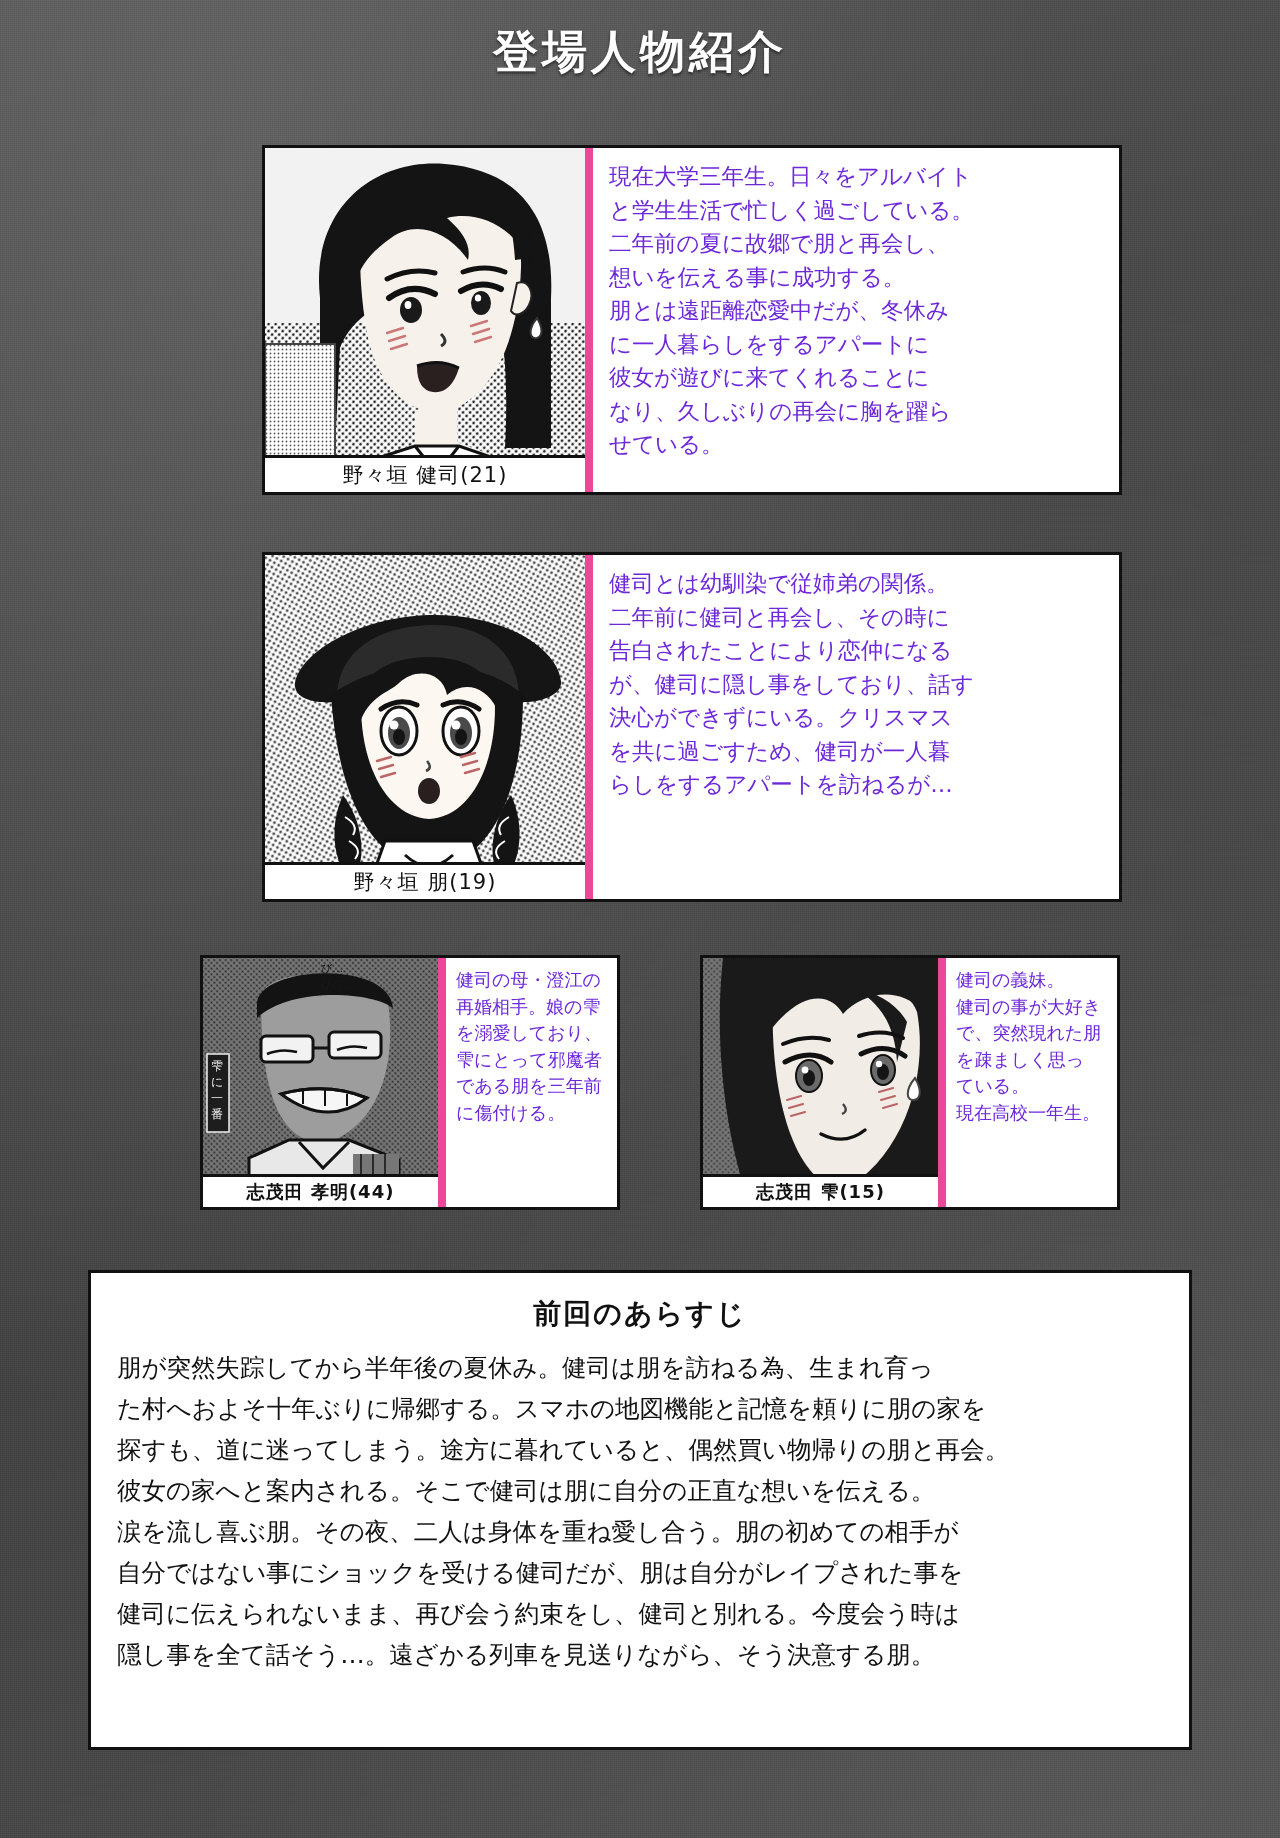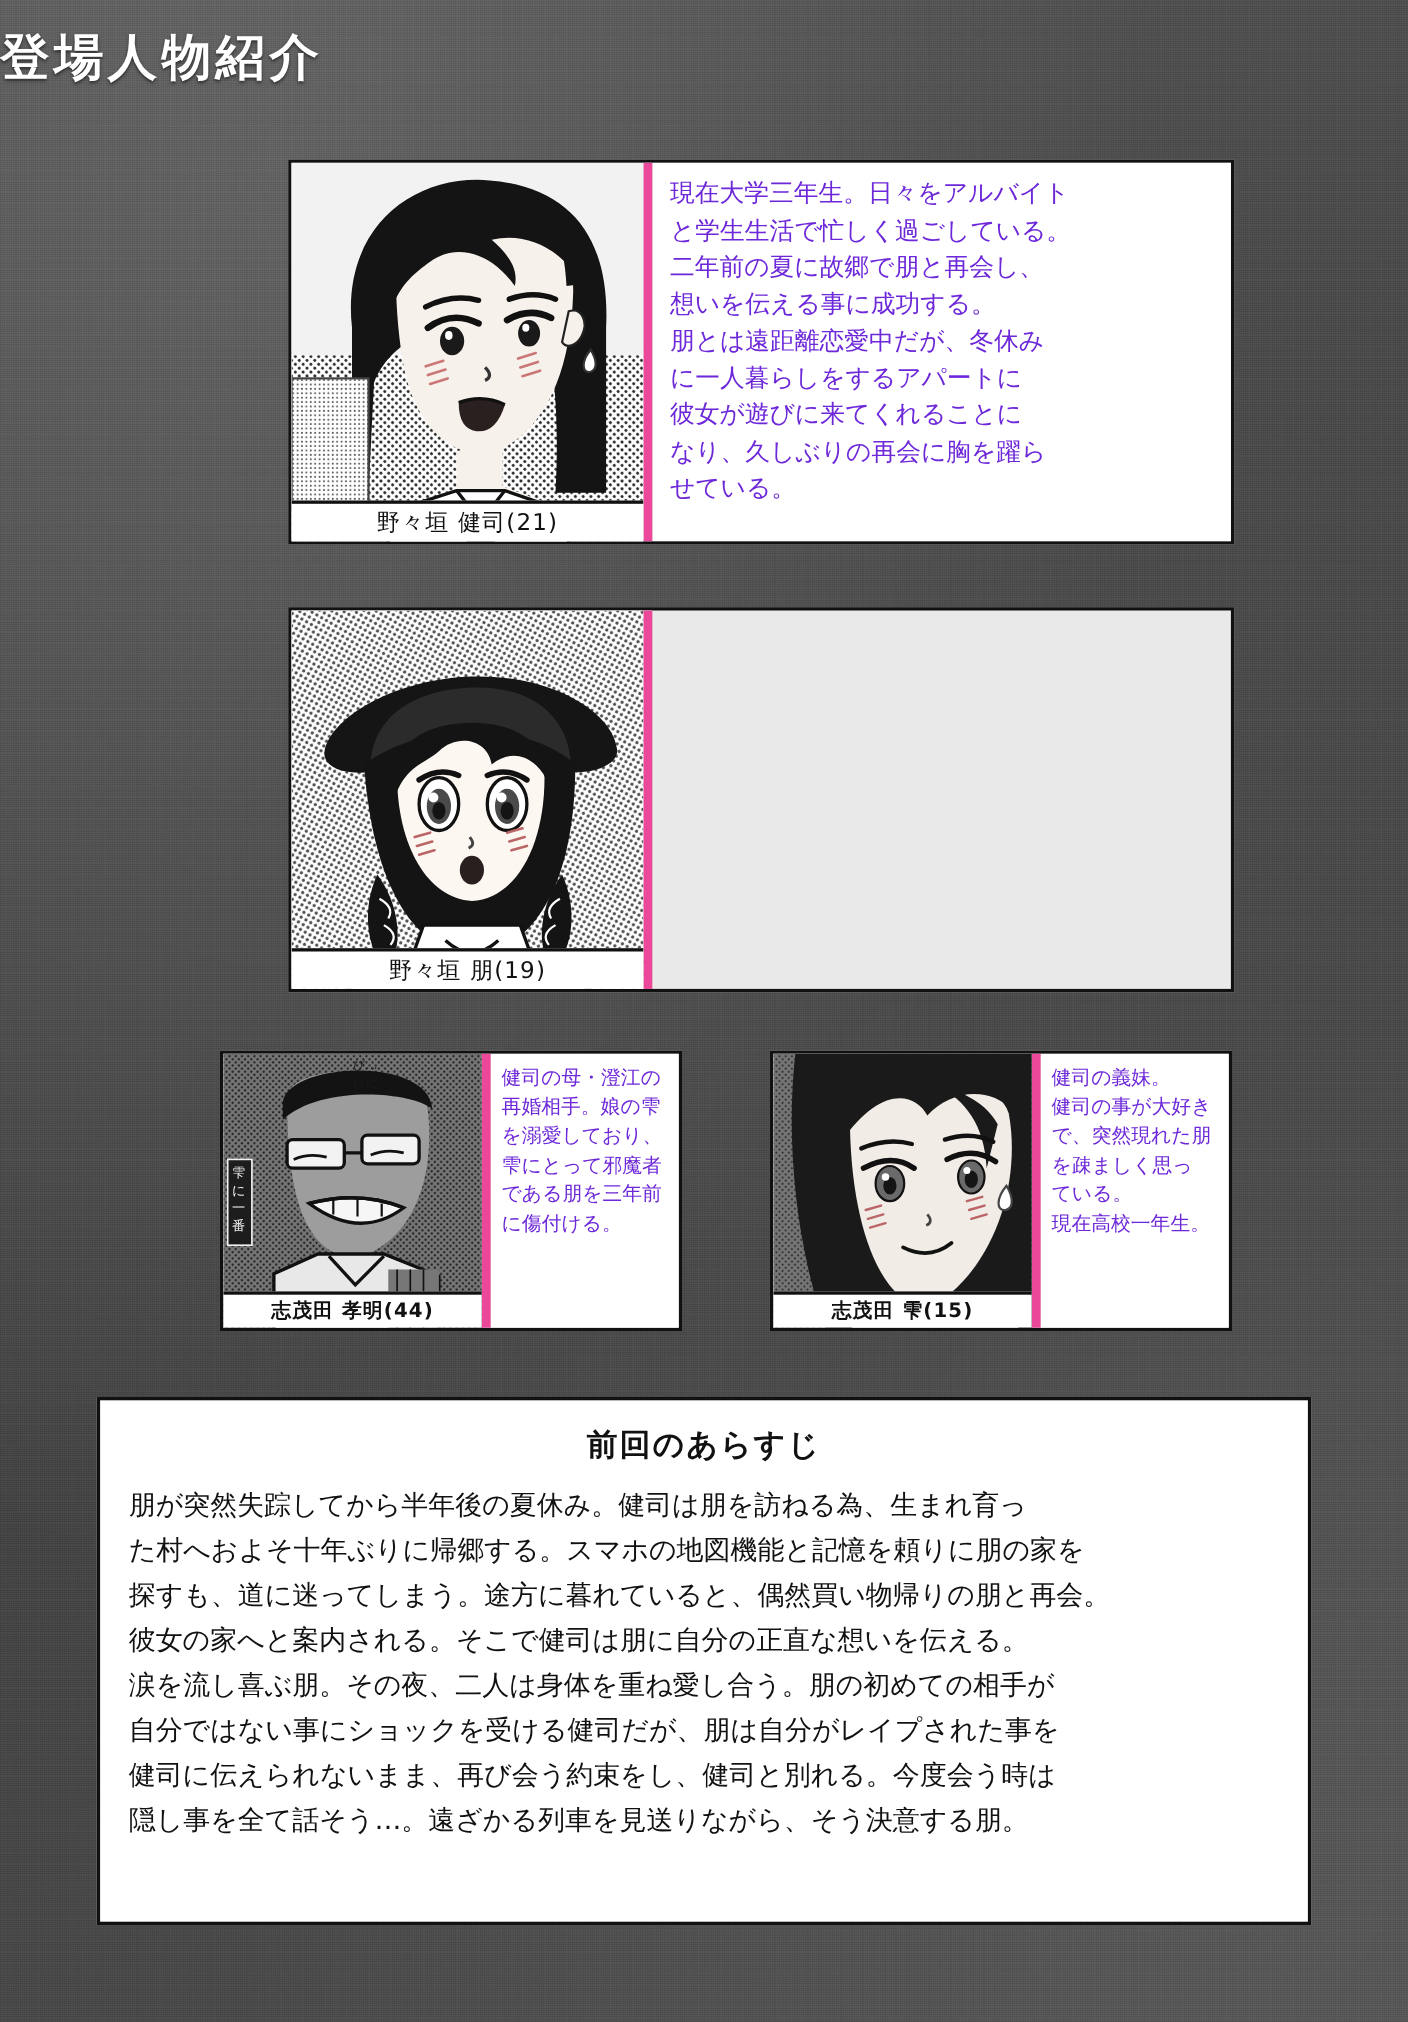--- a/index.html
+++ b/index.html
@@ -35,21 +35,21 @@
   .page {
     position: absolute;
     inset: 0;
   }
 
   h1.page-title {
     position: absolute;
     top: 22px;
     left: 0;
     width: 100%;
-    text-align: left;
+    text-align: center;
     margin: 0;
     color: #ffffff;
     font-size: 45px;
     font-weight: bold;
     letter-spacing: 4px;
     text-shadow: 0 2px 3px rgba(0,0,0,0.55);
     font-family: "DejaVu Sans", "Liberation Sans", sans-serif;
   }
 
   
@@ -282,20 +282,27 @@
             <path d="M244 262 q-14 8 -8 18"></path>
               <path d="M240 286 q-14 8 -6 18"></path>
           </g>
 
           <path d="M120 286 l-10 28 -70 36 0 0 H280 l-62 -36 -10 -28 Z" fill="#ffffff" stroke="#111" stroke-width="3"></path>
           <path d="M140 300 q24 22 48 0" stroke="#111" stroke-width="3" fill="none"></path>
         </svg>
       </div>
       <div class="name-plate">野々垣 朋(19)</div>
     </div>
+    <div class="bio">健司とは幼馴染で従姉弟の関係。
+二年前に健司と再会し、その時に
+告白されたことにより恋仲になる
+が、健司に隠し事をしており、話す
+決心ができずにいる。クリスマス
+を共に過ごすため、健司が一人暮
+らしをするアパートを訪ねるが…</div>
   </div>
 
   <div class="char-row sub row-takaaki">
     <div class="portrait">
       <div class="art">
         <svg viewBox="0 0 235 255" width="235" height="255" preserveAspectRatio="none">
           <defs>
             <pattern id="tone4" width="4" height="4" patternUnits="userSpaceOnUse" patternTransform="rotate(45)">
               <rect width="4" height="4" fill="#cfcfcf"></rect>
                 <circle cx="1.5" cy="1.5" r="1.1" fill="#2b2b2b"></circle>

